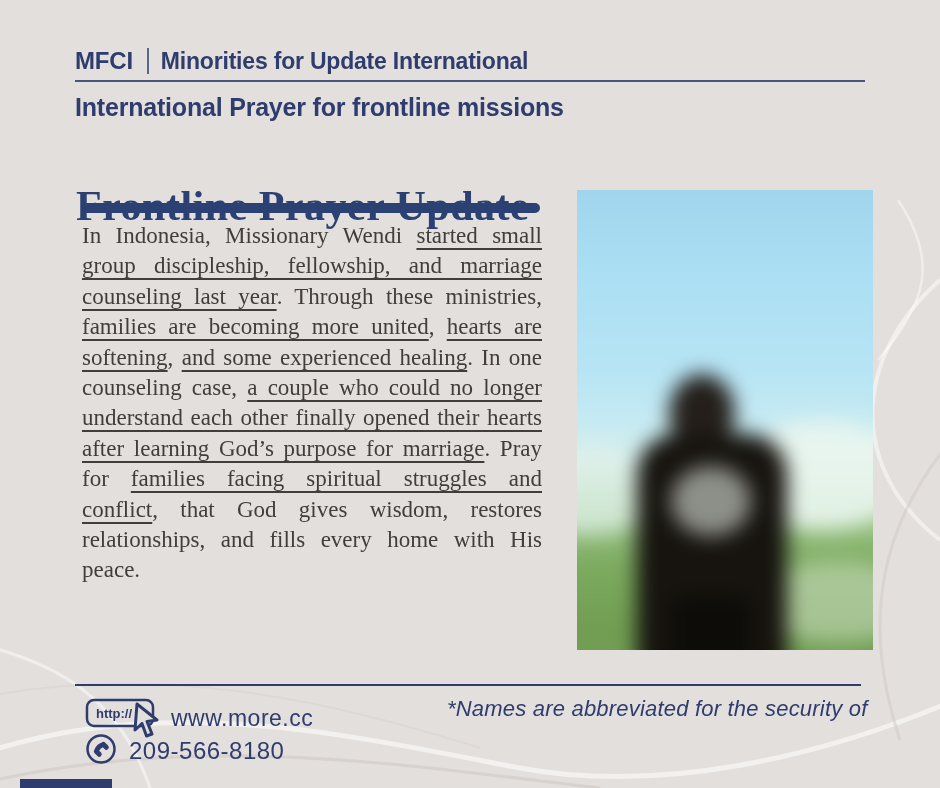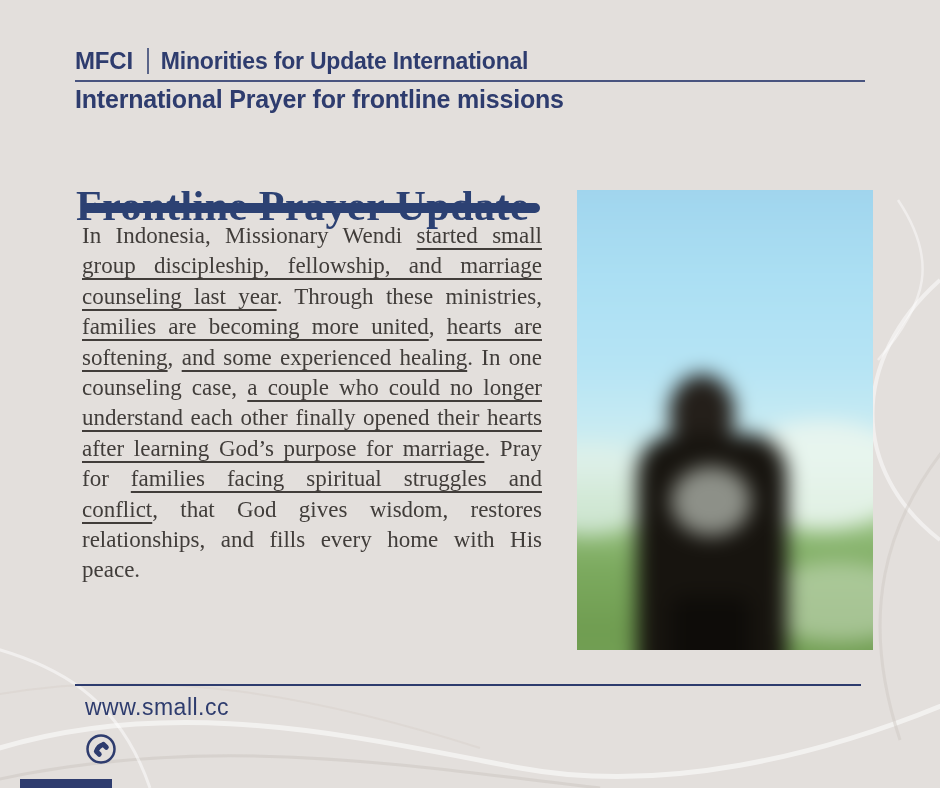--- a/index.html
+++ b/index.html
@@ -21,21 +21,21 @@
   .waves{position:absolute;left:0;top:0;pointer-events:none;}
 
   
   .header{position:absolute;left:75px;top:47px;width:790px;}
   .header-row{display:flex;align-items:center;}
   .org-abbr{font-size:24px;font-weight:bold;letter-spacing:-0.2px;text-align:right;}
   .v-divider{width:2px;height:26px;background:var(--navy);opacity:.75;margin:0 12px 0 14px;}
   .org-name{font-size:23px;font-weight:bold;letter-spacing:-0.2px;}
   .header-date{margin-left:auto;font-size:26px;font-weight:bold;}
   .header-rule{margin-top:5px;height:0;border-top:2px solid var(--navy);opacity:.85;}
-  .header-subtitle{margin-top:3px;font-size:25px;font-weight:bold;letter-spacing:-0.2px;}
+  .header-subtitle{margin-top:11px;font-size:25px;font-weight:bold;letter-spacing:-0.2px;}
 
   
   .article-title{
     position:absolute;left:76px;top:146px;width:480px;
     font-family:"Liberation Serif",serif;
     font-size:42px;font-weight:bold;color:var(--title-navy);
     letter-spacing:0.5px;white-space:nowrap;margin-top:36px;
   }
   .title-bar{
     position:absolute;left:82px;top:203px;width:458px;height:10px;
@@ -128,34 +128,45 @@
       <div class="figure-head"></div>
       <div class="figure-body"></div>
       <div class="figure-chest"></div>
       <div class="figure-leg"></div>
     </div>
   </div>
 
   <div class="footer-rule"></div>
 
   <div class="site-row">
-    <span class="site-label">www.small.cc</span>
+    <span class="browser-badge">
+      <svg width="86" height="48" viewBox="0 0 86 48">
+        <rect x="2" y="6" width="66" height="26" rx="7" fill="none" stroke="#2e3c6e" stroke-width="2.5"></rect>
+        <text x="11" y="24" font-family="Liberation Sans, sans-serif" font-size="13" font-weight="bold" fill="#2e3c6e">http://</text>
+        <g>
+          <path d="M52 10 L72 26 L62 27.5 L67 40 L61.5 42 L57 29.5 L50 36 Z" fill="#e3dfdc" stroke="#2e3c6e" stroke-width="3" stroke-linejoin="round"></path>
+        </g>
+      </svg>
+    </span>
+    <span class="site-label">www.more.cc</span>
   </div>
 
   <div class="phone-row">
     <span>
       <svg width="32" height="32" viewBox="0 0 32 32">
         <circle cx="16" cy="16" r="13.5" fill="none" stroke="#2e3c6e" stroke-width="2.5"></circle>
         <g transform="rotate(-45 16 16)">
           <path d="M9 13 Q16 8 23 13 L21 17 Q16 14 11 17 Z" fill="#2e3c6e"></path>
           <rect x="8.5" y="12" width="5" height="9" rx="2.5" fill="#2e3c6e"></rect>
           <rect x="18.5" y="12" width="5" height="9" rx="2.5" fill="#2e3c6e"></rect>
         </g>
       </svg>
     </span>
+    <span class="phone-label">209-566-8180</span>
   </div>
 
   <div class="security-note">
+    <div>*Names are abbreviated for the security of</div>
   </div>
 
   <div class="corner-bar"></div>
 
 </div>
 
 </body></html>

